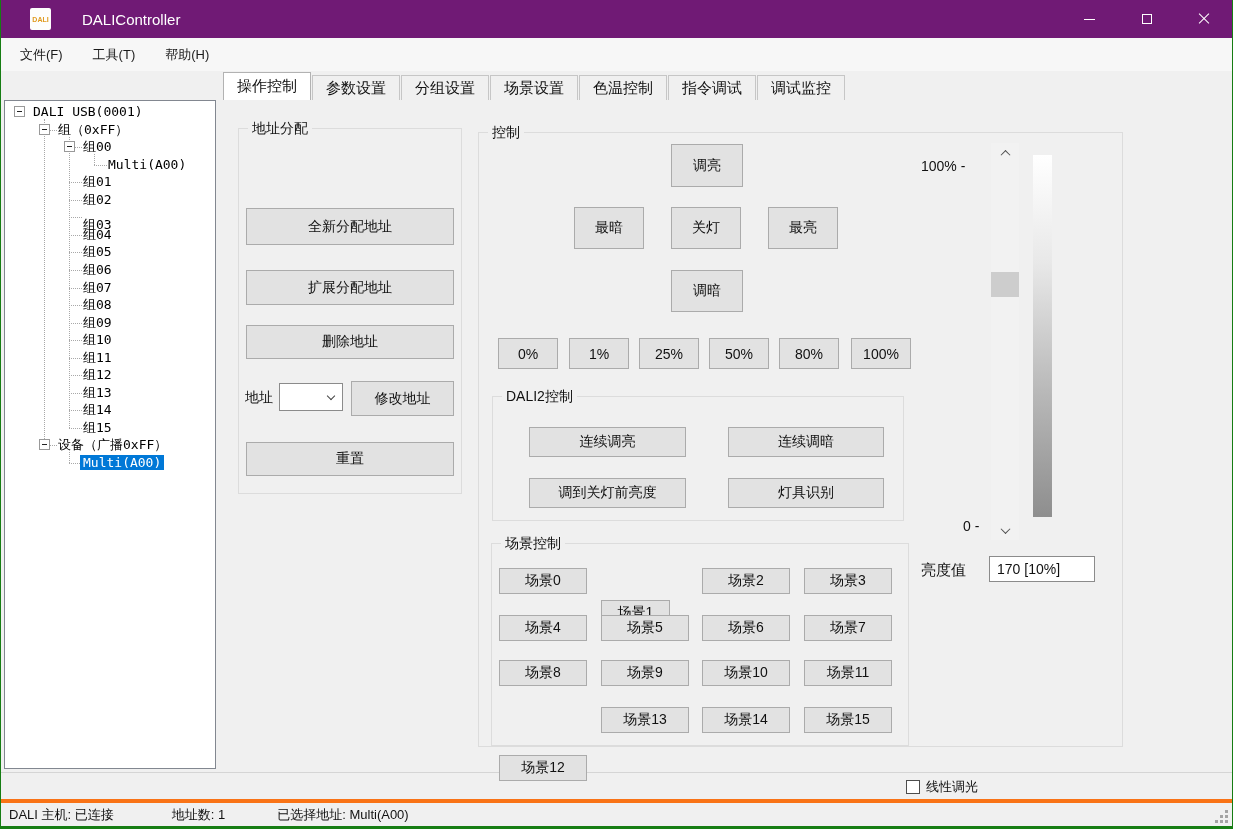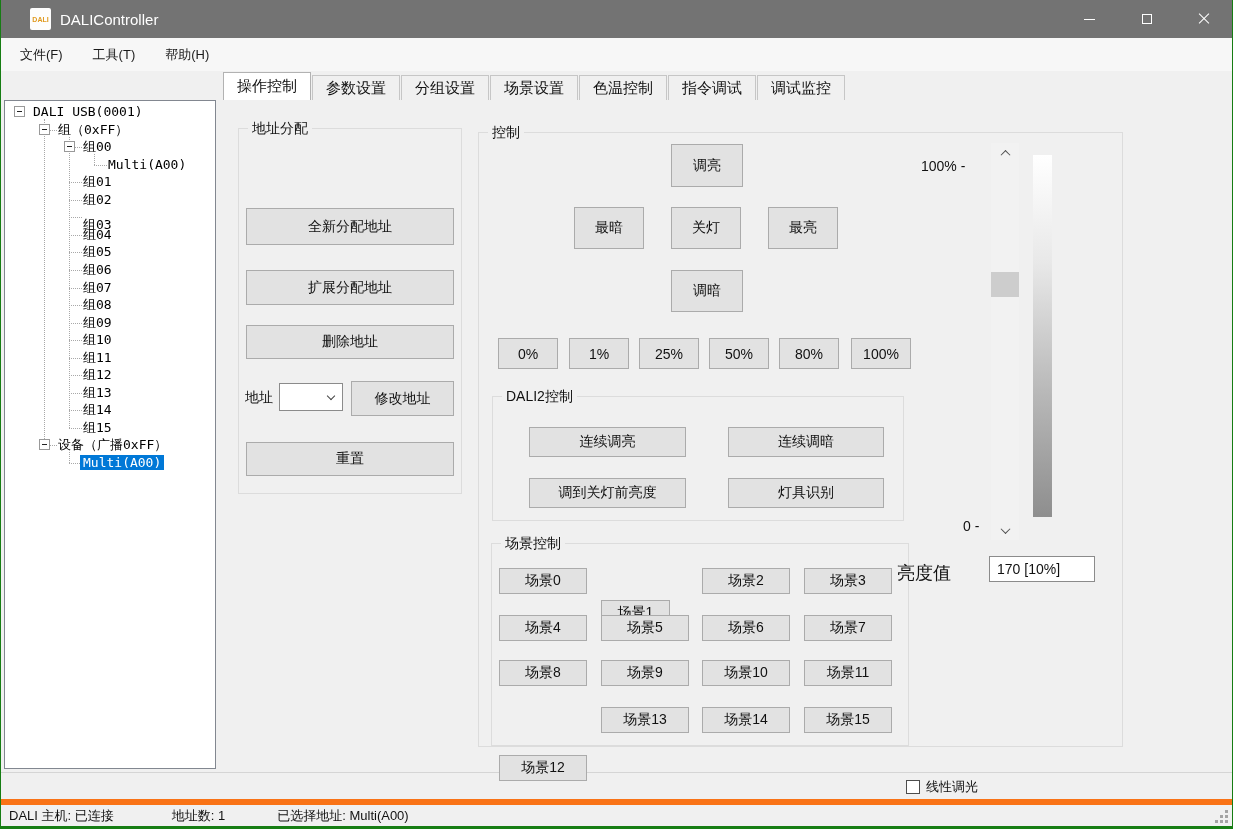--- a/index.html
+++ b/index.html
@@ -3,21 +3,21 @@
 <meta charset="utf-8">
 <style>
   * { margin:0; padding:0; box-sizing:border-box; }
   html,body { background:#444; }
   body { font-family:"Liberation Sans", sans-serif; }
   #window {
     position:relative; width:1233px; height:829px; background:#f0f0f0;
     overflow:hidden; border-left:1px solid #167d13; border-right:1px solid #167d13;
   }
   
-  #titlebar { position:absolute; left:0; top:0; width:100%; height:38px; background:#737373; display:flex; align-items:center; }
+  #titlebar { position:absolute; left:0; top:0; width:100%; height:38px; background:#701a75; display:flex; align-items:center;gap:22px; }
   #app-icon { width:21px; height:22px; margin-left:29px; background:#fdfdfd; border-radius:2px;
     display:flex; align-items:center; justify-content:center; font-size:7px; font-weight:bold; color:#e09a20; letter-spacing:0; }
   #title-text { color:#ffffff; font-size:15px; margin-left:9px; }
   #win-buttons { position:absolute; right:0; top:0; height:38px; display:flex; }
   .win-btn { width:57px; height:38px; display:flex; align-items:center; justify-content:center; cursor:default; }
   .glyph-min { width:11px; height:1px; background:#fff; }
   .glyph-max { width:10px; height:10px; border:1px solid #fff; }
   .glyph-close { position:relative; width:12px; height:12px; }
   .glyph-close::before, .glyph-close::after { content:""; position:absolute; left:-1px; top:5px; width:14px; height:1px; background:#fff; }
   .glyph-close::before { transform:rotate(45deg); }
@@ -60,21 +60,21 @@
   #sb-thumb { position:absolute; left:0; top:129px; width:28px; height:25px; background:#cdcdcd; }
   #gradient-bar { position:absolute; left:1032px; top:155px; width:19px; height:362px;
     background:linear-gradient(to bottom, #ffffff 0%, #e8e8e8 30%, #b9b9b9 65%, #8e8e8e 100%); }
   #brightness-box { position:absolute; left:988px; top:556px; width:106px; height:26px; background:#fff;
     border:1px solid #8b8b8b; font-size:14px; color:#111; display:flex; align-items:center; padding-left:7px; }
   
   #divider { position:absolute; left:0; top:772px; width:100%; height:0; border-top:1px solid #d5d5d5; }
   #checkbox-row { position:absolute; left:905px; top:778px; display:flex; align-items:center; }
   #linear-checkbox { width:14px; height:14px; background:#fff; border:1px solid #4d4d4d; }
   #linear-label { font-size:13px; color:#111; margin-left:6px; }
-  #statusbar { position:absolute; left:0; top:799px; width:100%; height:27px; background:#f0f0f0; border-top:6px solid #f97316;
+  #statusbar { position:absolute; left:0; top:799px; width:100%; height:27px; background:#f0f0f0; border-top:4px solid #f97316;
     display:flex; align-items:center; font-size:13px; color:#111; }
   #status-host { margin-left:8px; } #status-count { margin-left:58px; } #status-selected { margin-left:52px; }
   #resize-grip { position:absolute; right:4px; bottom:3px; width:3px; height:3px; background:#a3a3a3;
     box-shadow:0 -5px #a3a3a3, 0 -10px #a3a3a3, -5px 0 #a3a3a3, -5px -5px #a3a3a3, -10px 0 #a3a3a3; }
   #green-bottom { position:absolute; left:0; bottom:0; width:100%; height:3px; background:#167d13; }
 </style>
 </head>
 <body>
 
 <div id="window">
@@ -255,21 +255,21 @@
   <div id="vscroll">
     <div class="sb-arrow" style="top:0;">
         <div class="chev-up"></div>
       </div>
     <div id="sb-thumb"></div>
     <div class="sb-arrow" style="bottom:0;">
         <div class="chev-down"></div>
       </div>
   </div>
   <div id="gradient-bar"></div>
-  <div class="label" style="left:896px; top:561px; font-size:18px;">亮度值</div>
+  <div class="label" style="left:920px; top:561px; font-size:15px;">亮度值</div>
   <div id="brightness-box">170 [10%]</div>
 
   <div id="divider"></div>
   <div id="checkbox-row">
     <div id="linear-checkbox"></div>
     <div id="linear-label">线性调光</div>
   </div>
 
   <div id="statusbar">
     <span id="status-host">DALI 主机: 已连接</span>

